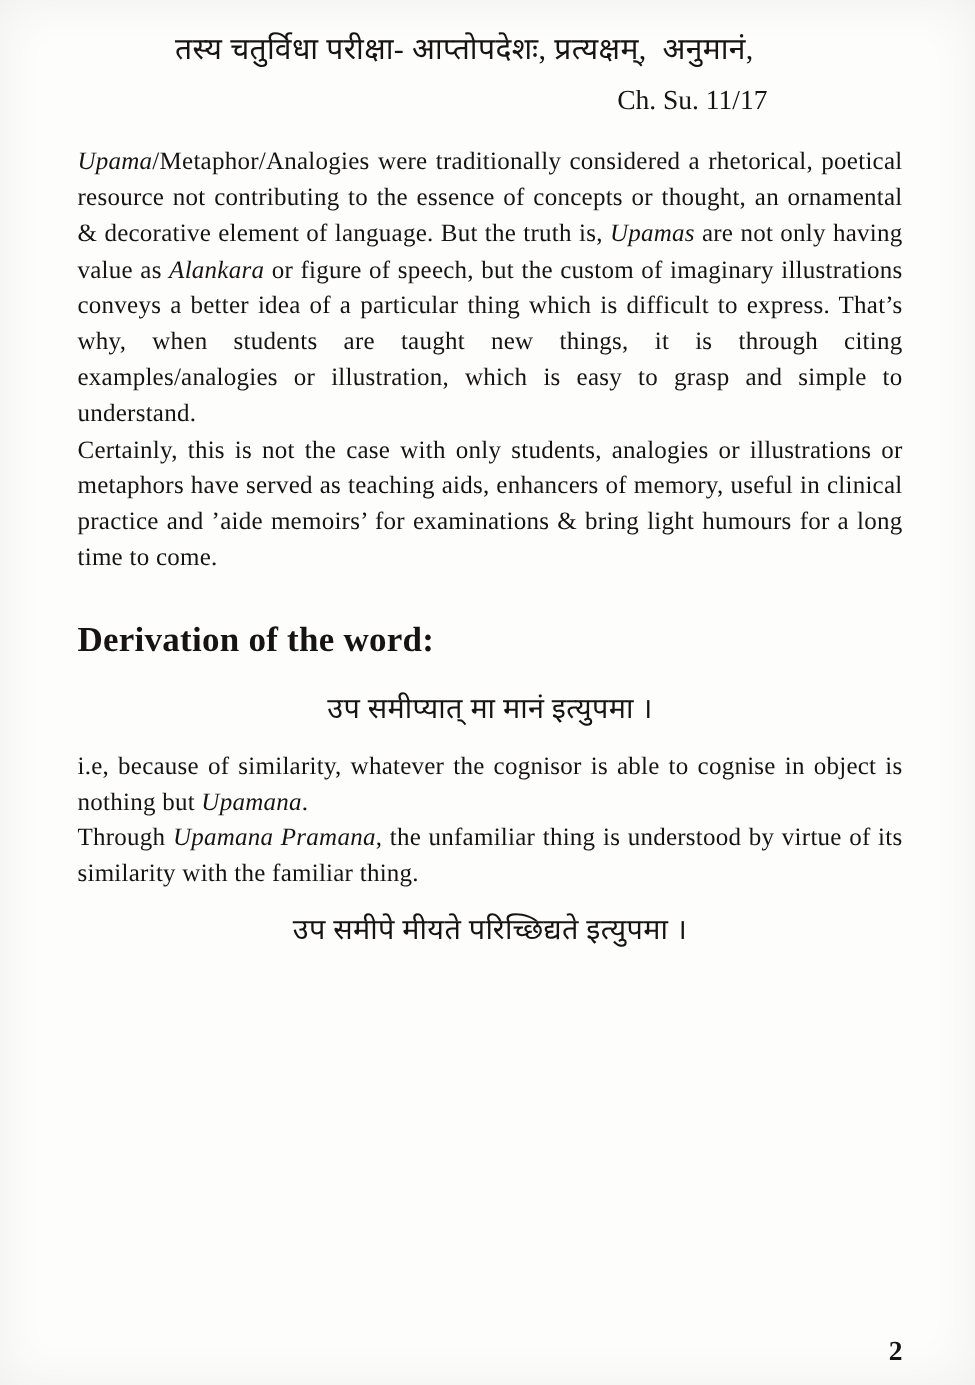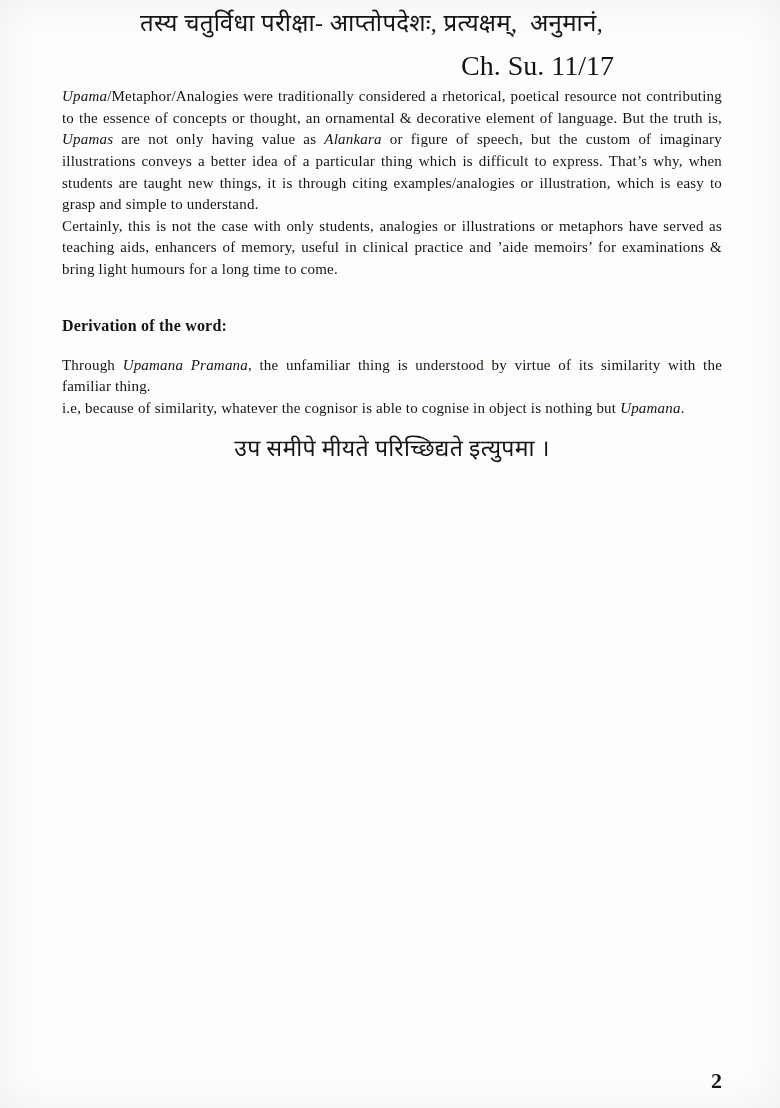--- a/index.html
+++ b/index.html
@@ -8,49 +8,49 @@
     background: #f4f3f1;
   }
   .page {
     position: relative;
     width: 780px;
     height: 1108px;
     margin: 0 auto;
     background: #fdfdfc;
     box-shadow: inset 0 0 40px rgba(0,0,0,0.06);
     box-sizing: border-box;
-    padding: 5px 58px 0 62px;
+    padding: 22px 58px 0 62px;
     font-family: "Liberation Serif", "DejaVu Serif", serif;
     color: #151412;
     overflow: hidden;
   }
   .verse-block {
     font-size: 24px;
     line-height: 1.55;
     padding-left: 78px;
     letter-spacing: 0.3px;
   }
   .verse-line { white-space: pre-wrap; }
   .citation {
     text-align: right;
     padding-right: 108px;
-    font-size: 28px;
+    font-size: 22px;
     margin-top: 8px;
-    margin-bottom: 4px;
+    margin-bottom: 22px;
   }
   p.body {
-    font-size: 15px;
+    font-size: 20px;
     line-height: 1.44;
     text-align: justify;
     margin: 0;
     letter-spacing: 0.2px;
   }
   p.body i { font-style: italic; }
   h2.section-heading {
-    font-size: 16px;
+    font-size: 28px;
     font-weight: bold;
     margin: 36px 0 20px 0;
     letter-spacing: 0.2px;
   }
   .sanskrit-line {
     text-align: center;
     font-size: 23px;
     margin: 8px 0 18px 0;
     letter-spacing: 0.3px;
   }
@@ -73,22 +73,23 @@
 
   <div class="citation">Ch. Su. 11/17</div>
 
   <p class="body"><i>Upama</i>/Metaphor/Analogies were traditionally considered a rhetorical, poetical resource not contributing to the essence of concepts or thought, an ornamental &amp; decorative element of language. But the truth is, <i>Upamas</i> are not only having value as <i>Alankara</i> or figure of speech, but the custom of imaginary illustrations conveys a better idea of a particular thing which is difficult to express. That’s why, when students are taught new things, it is through citing examples/analogies or illustration, which is easy to grasp and simple to understand.</p>
 
   <p class="body">Certainly, this is not the case with only students, analogies or illustrations or metaphors have served as teaching aids, enhancers of memory, useful in clinical practice and ’aide memoirs’ for examinations &amp; bring light humours for a long time to come.</p>
 
   <h2 class="section-heading">Derivation of the word:</h2>
 
 
+  <div class="sanskrit-line">उप समीप्यात् मा मानं इत्युपमा ।</div>
+
+  <p class="body">i.e, because of similarity, whatever the cognisor is able to cognise in object is nothing but <i>Upamana</i>.</p>
 
   <p class="body">Through <i>Upamana Pramana</i>, the unfamiliar thing is understood by virtue of its similarity with the familiar thing.</p>
-
-  <p class="body">i.e, because of similarity, whatever the cognisor is able to cognise in object is nothing but <i>Upamana</i>.</p>
 
   <div class="sanskrit-line" style="margin-top: 12px;">उप समीपे मीयते परिच्छिद्यते इत्युपमा ।</div>
 
   <div class="page-number">2</div>
 
 </div>
 
 </body></html>

